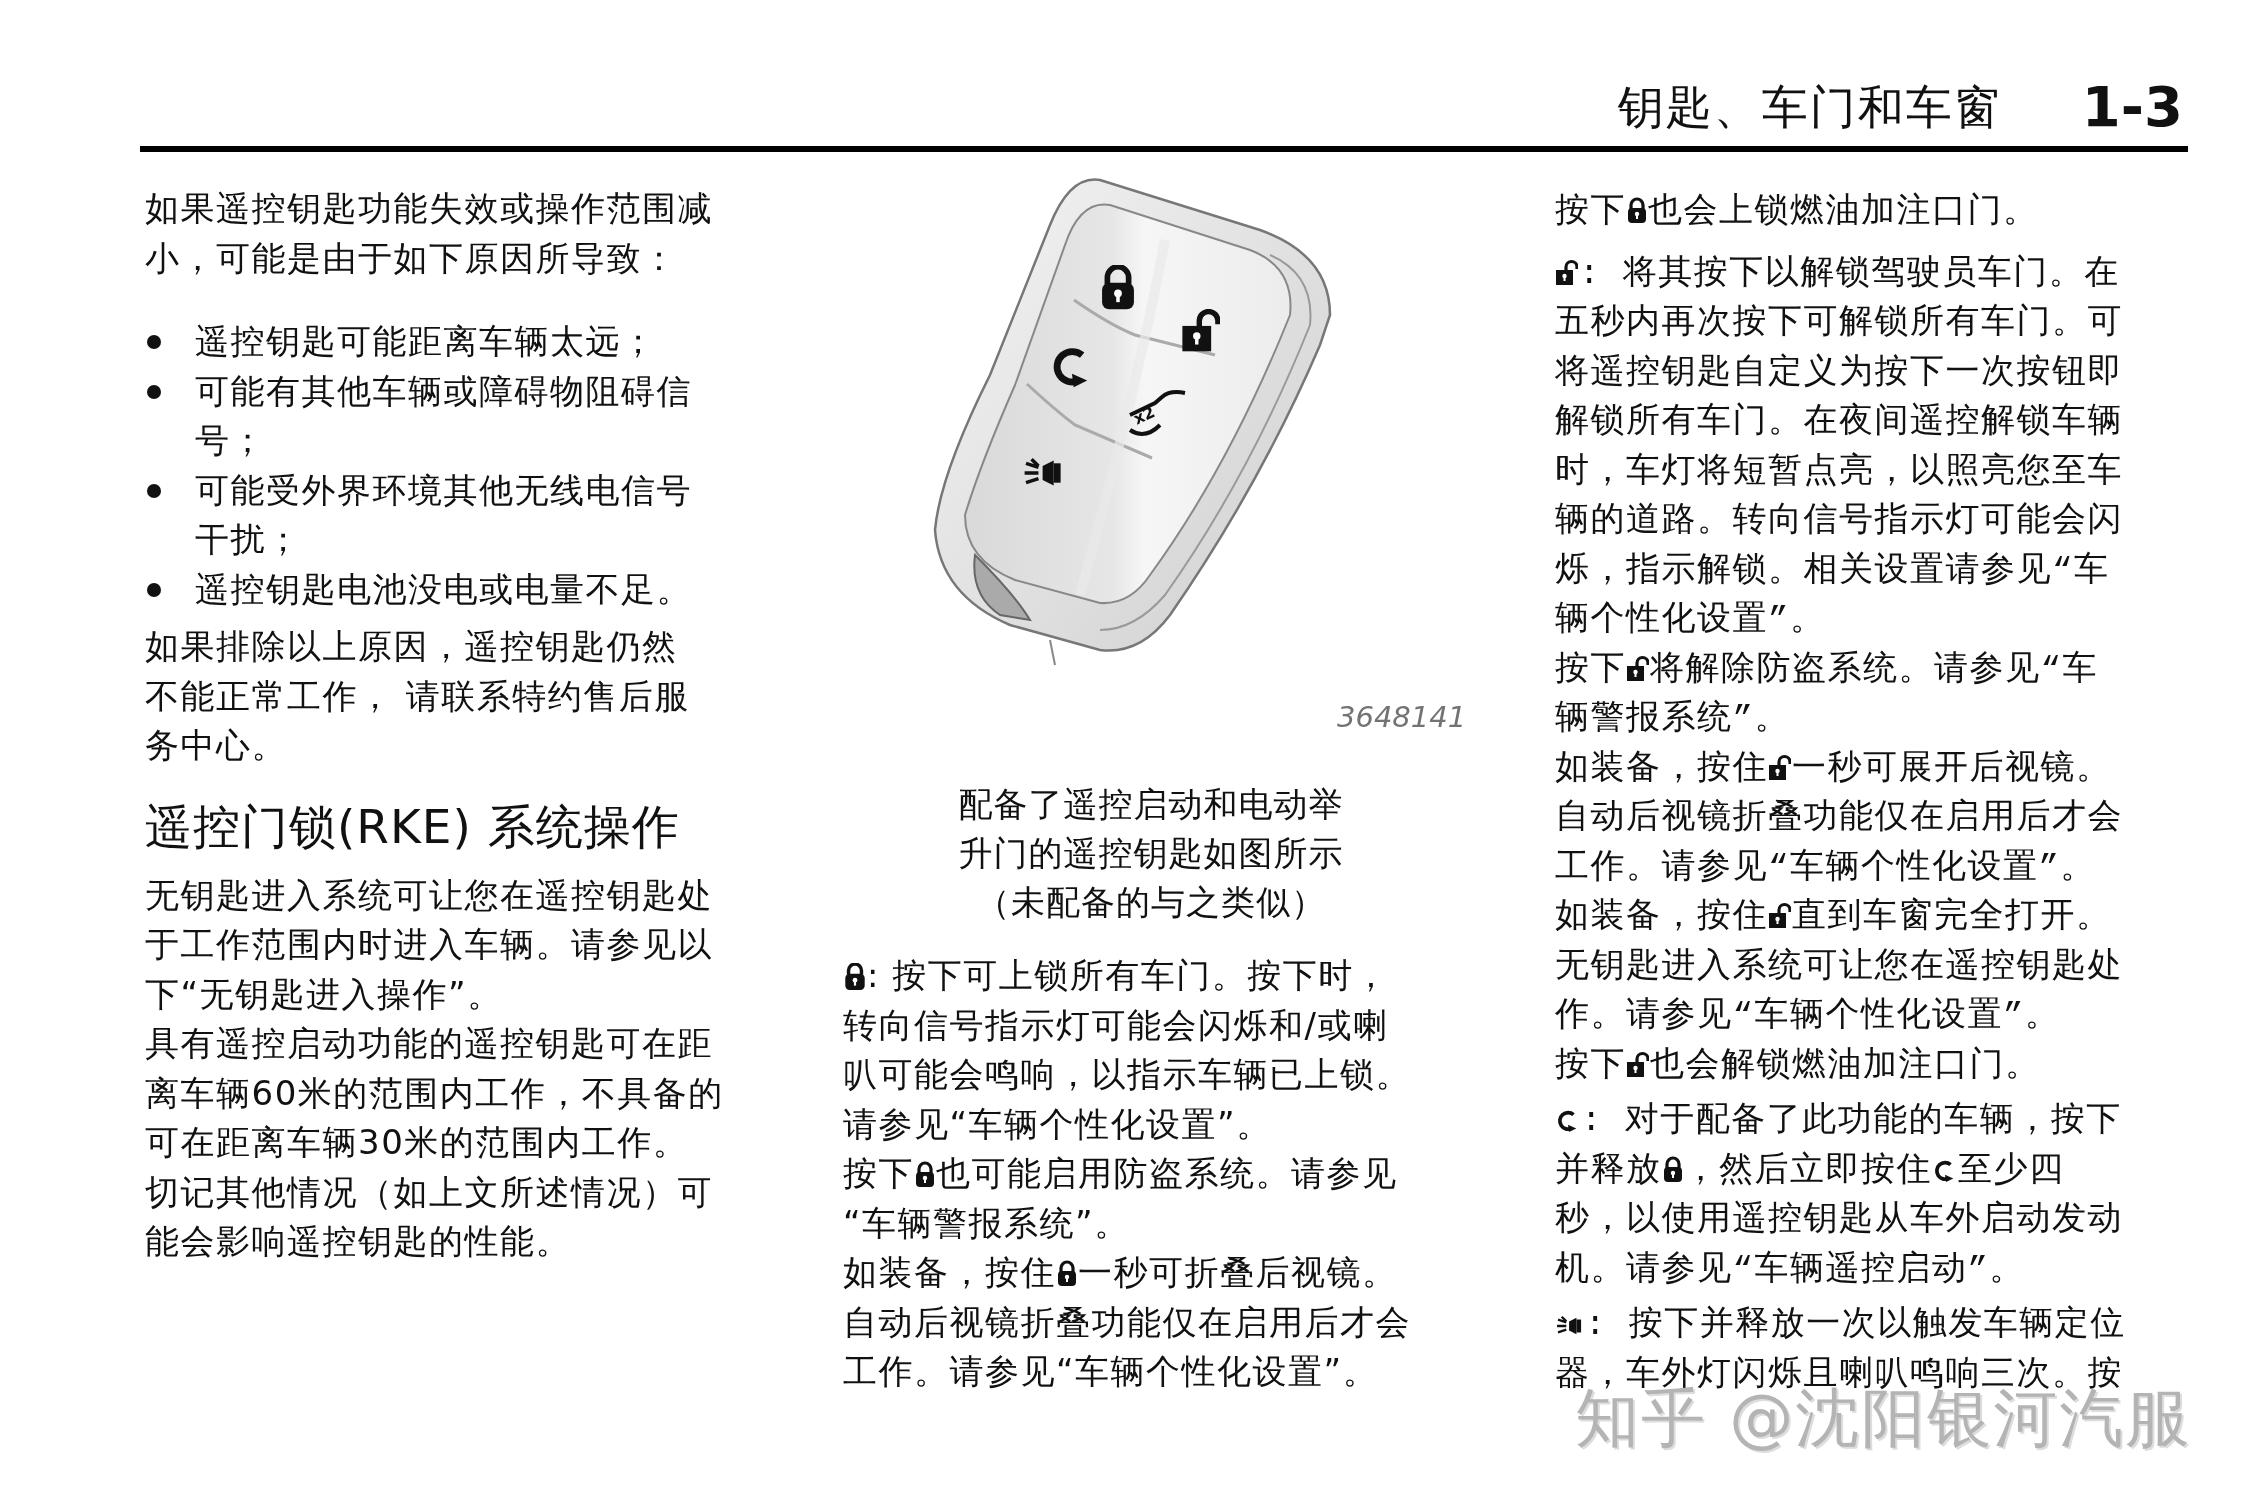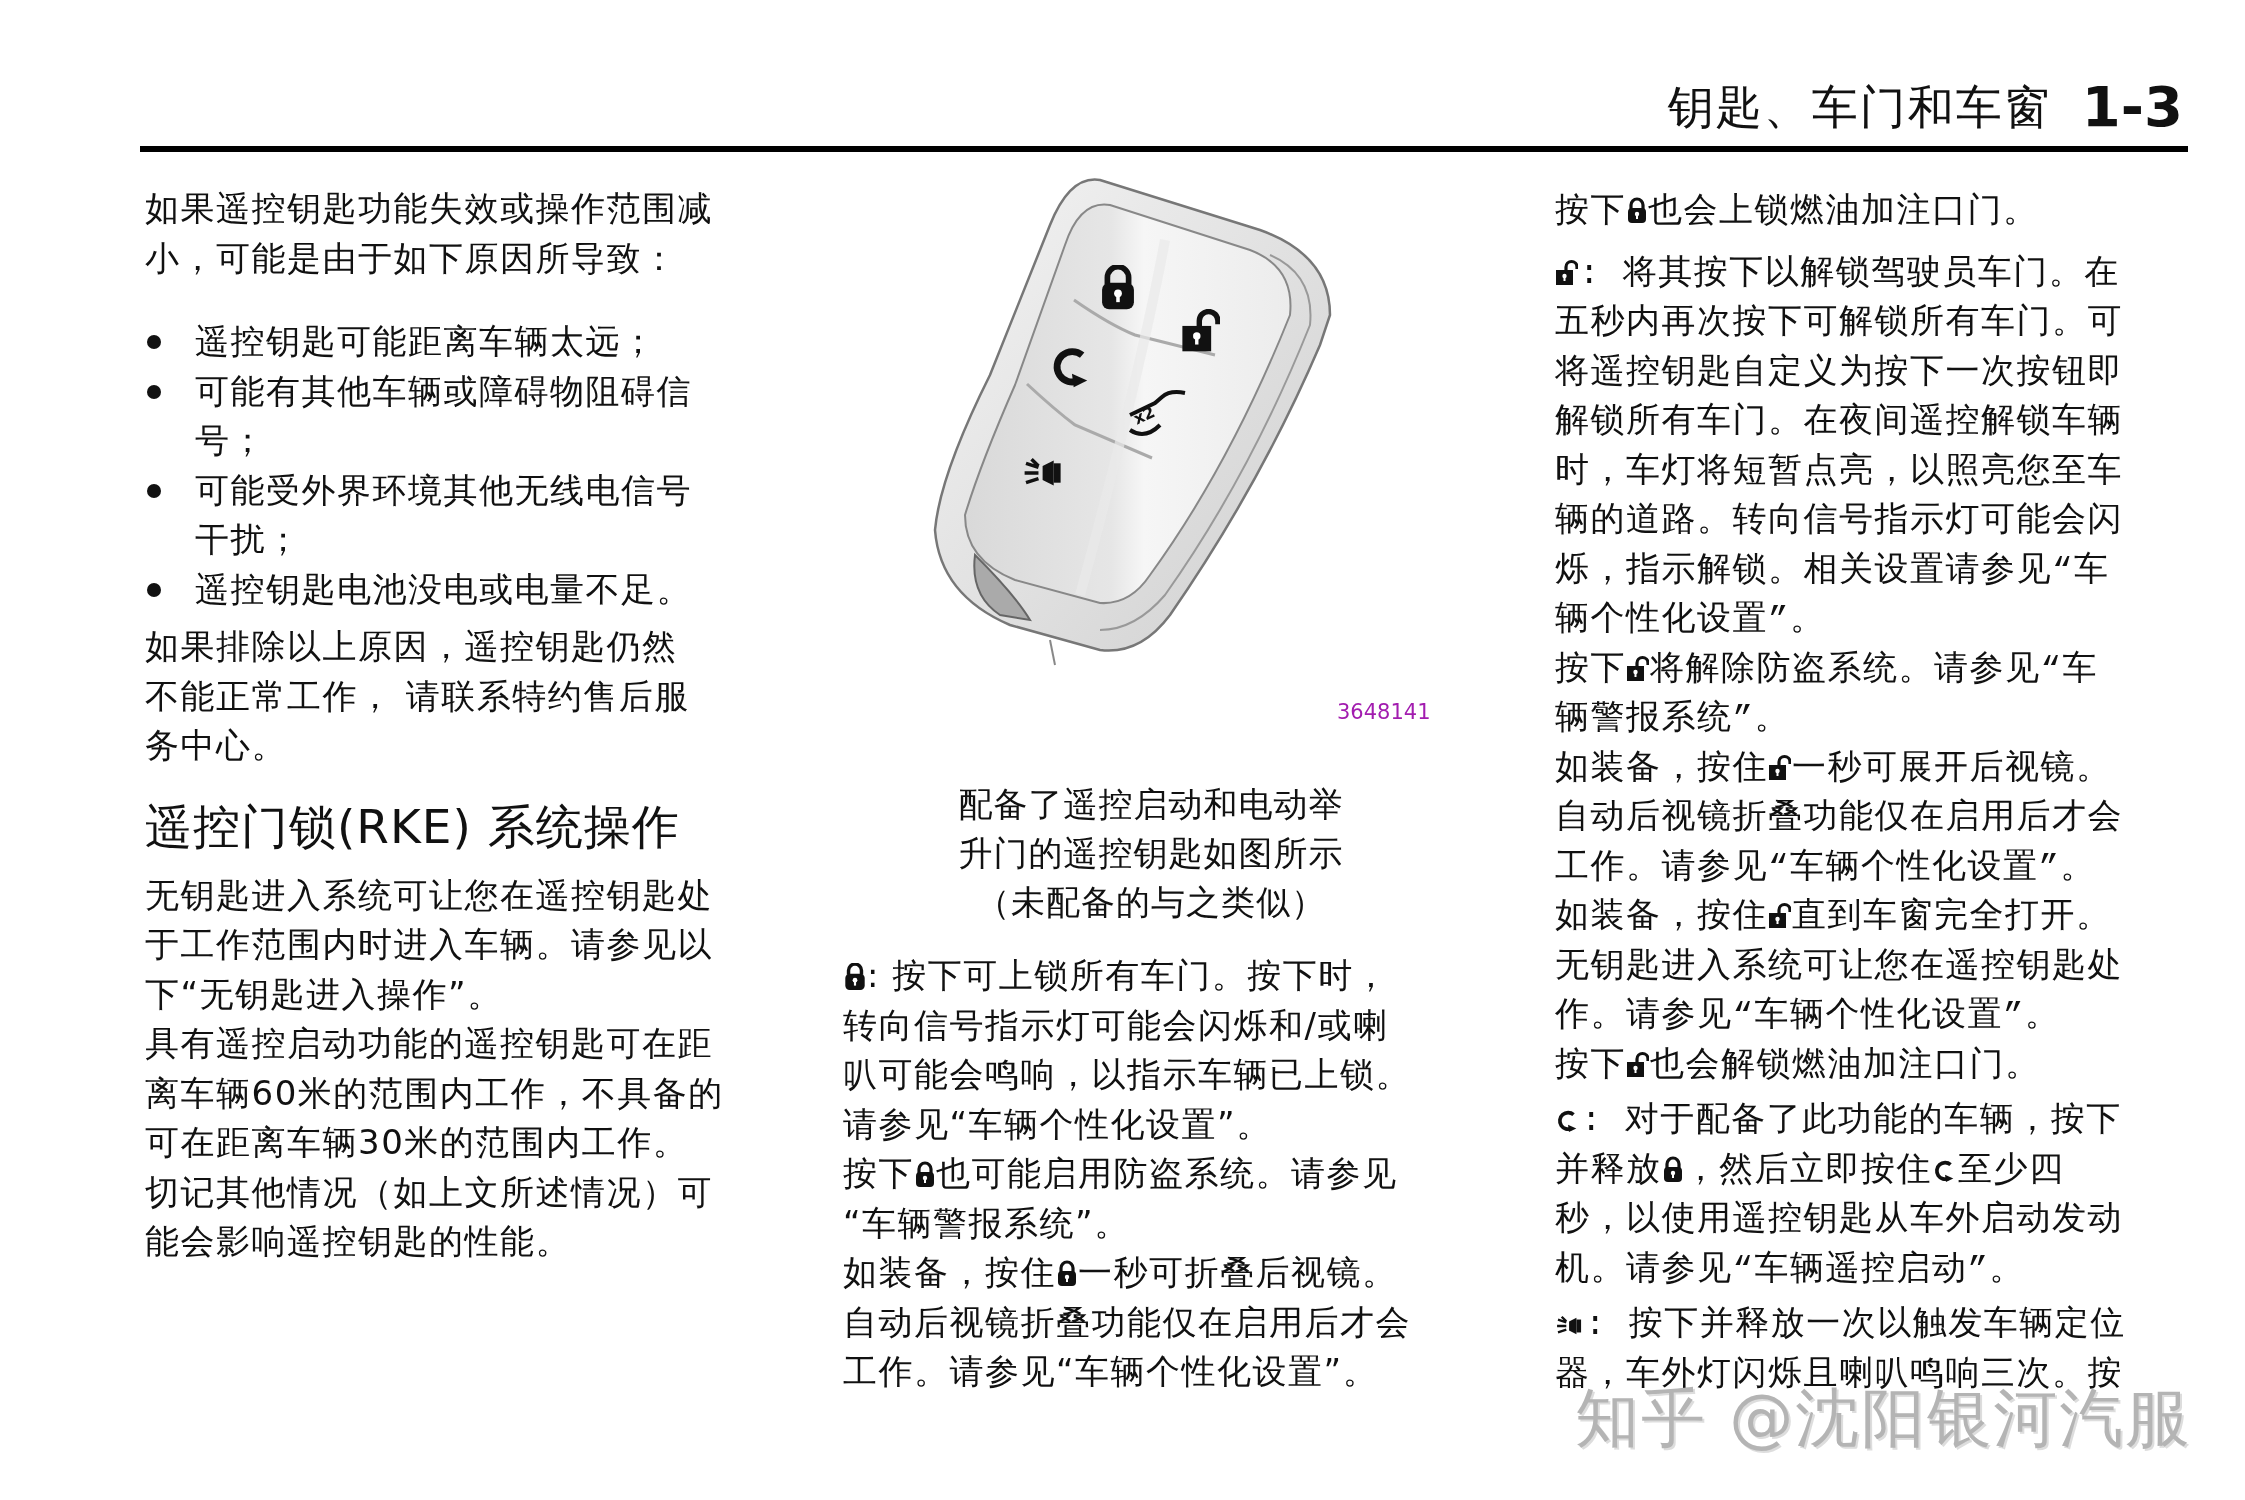--- a/index.html
+++ b/index.html
@@ -1,35 +1,35 @@
 <!DOCTYPE html>
 <html><head>
 <meta charset="utf-8">
 <style>
   html,body{margin:0;padding:0;background:#ffffff;}
   body{width:2245px;height:1500px;position:relative;overflow:hidden;
        font-family:"DejaVu Sans","Liberation Sans",sans-serif;color:#111;}
-  .hdr{position:absolute;top:68px;right:62px;height:70px;display:flex;align-items:flex-end;gap:30px;}
+  .hdr{position:absolute;top:68px;right:62px;height:70px;display:flex;align-items:flex-end;gap:80px;}
   .hdr-title{font-size:46px;line-height:62px;letter-spacing:2px;}
   .hdr-page{font-size:56px;line-height:62px;font-weight:bold;}
   .rule{position:absolute;left:140px;top:146px;width:2048px;height:6px;background:#000;}
   .col{position:absolute;font-size:34px;line-height:49.5px;letter-spacing:1.5px;}
   .col p{margin:0;}
   .c1{left:145px;top:184px;width:630px;}
   .c2{left:843px;top:780px;width:640px;}
   .c3{left:1555px;top:188px;width:640px;font-family:Liberation Mono, monospace;}
   .gap{height:12px;}
   .gap-s{height:6px;}
   .bullets{margin:34px 0 8px 0;padding:0;list-style:none;}
   .bullets li{position:relative;padding-left:50px;}
   .bullets li .dot{position:absolute;left:2px;top:18px;width:14px;height:14px;border-radius:50%;background:#111;}
   .h2{font-size:47px;line-height:60px;margin:26px 0 14px 0;letter-spacing:1px;}
   .fig-title{font-size:34px;line-height:49px;text-align:center;margin:0 0 24px -22px;width:660px;letter-spacing:1px;}
   .ico{display:inline-block;vertical-align:-4px;margin:0 1px;}
-  .caption{position:absolute;left:1337px;top:700px;font-size:21px;font-family:"DejaVu Sans",sans-serif;color:#a21caf;}
+  .caption{position:absolute;left:1337px;top:700px;font-size:29px;font-family:"DejaVu Sans",sans-serif;color:#737373;font-style:italic;}
   .fob{position:absolute;left:930px;top:175px;width:440px;height:500px;}
   .watermark{position:absolute;left:1575px;top:1378px;font-size:64px;line-height:80px;color:#a8a8a8;opacity:0.85;letter-spacing:2px;
              text-shadow:2px 2px 0 #d8d8d8;white-space:nowrap;}
 </style>
 </head>
 <body>
 
 <div class="hdr">
   <span class="hdr-title">钥匙、车门和车窗</span>
   <span class="hdr-page">1-3</span>

